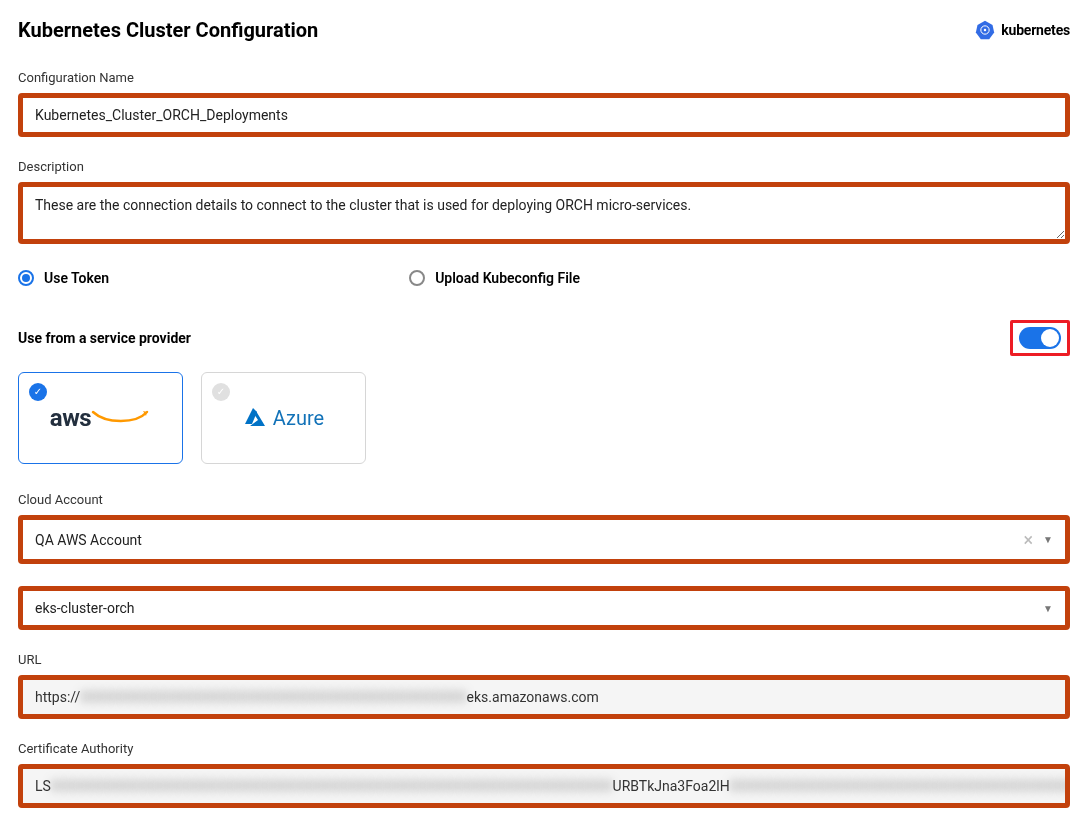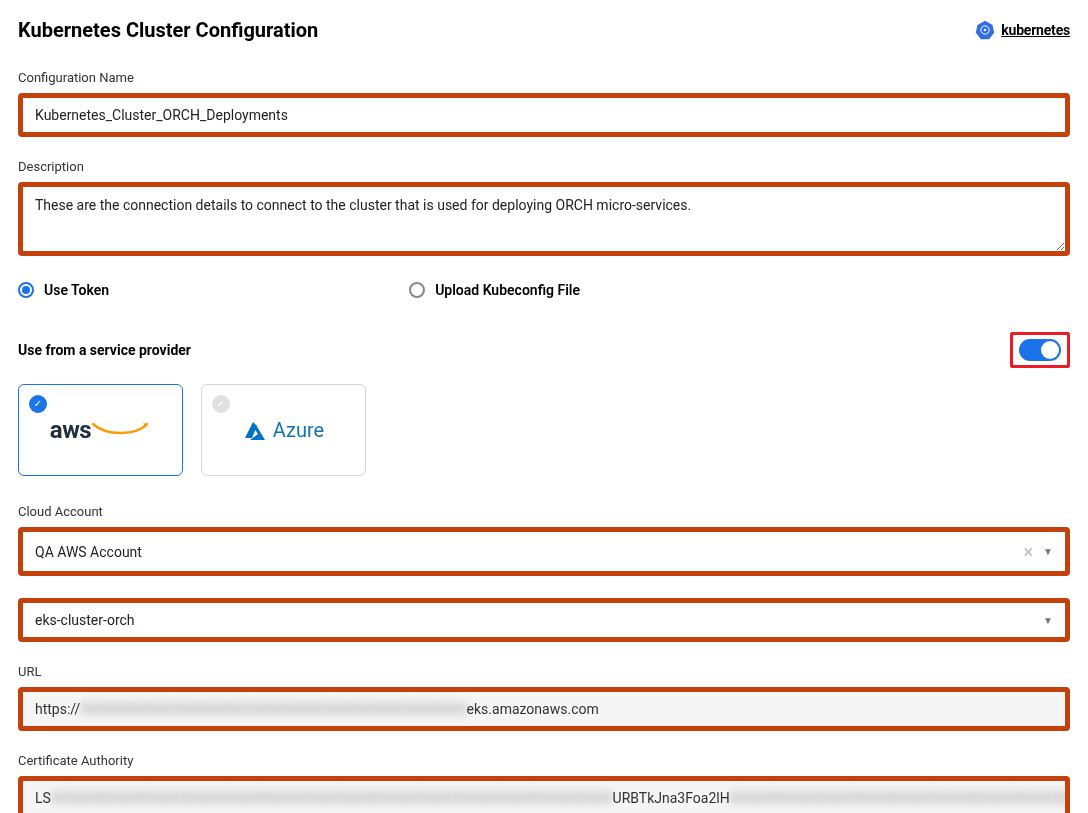--- a/index.html
+++ b/index.html
@@ -24,41 +24,40 @@
   }
   .k8s-brand {
     display: flex;
     align-items: center;
     gap: 6px;
   }
   .k8s-label {
     font-weight: 700;
     font-size: 14px;
     letter-spacing: -0.2px;
-    text-decoration: underline;
   }
   .field-group { margin-bottom: 22px; }
   .field-label {
     font-size: 13px;
     color: #333;
     margin-bottom: 8px;
   }
   input[type="text"], textarea, .select-box, .readonly-box {
     width: 100%;
     border: 5px solid #c2410c;
     border-radius: 4px;
     padding: 9px 12px;
     font-size: 14px;
     font-family: inherit;
     color: #222;
     background: #fff;
   }
   textarea {
     resize: vertical;
-    height: 74px;
+    height: 62px;
     line-height: 1.4;
   }
   .radio-row {
     display: flex;
     gap: 300px;
     margin-bottom: 34px;
     align-items: center;
   }
   .radio-item {
     display: flex;
@@ -127,21 +126,21 @@
   }
   .card-check.sel { background: #1a73e8; }
   .card-check.unsel { background: #e0e0e0; }
   .check-tick {
     color: #fff;
     font-size: 10px;
     line-height: 1;
   }
   .aws-mark { display:flex; align-items:center; }
   .aws-text { font-size: 24px; font-weight: 700; color: #232f3e; letter-spacing: -0.5px; }
-  .azure-mark { display:flex; align-items:flex-end; gap:6px; }
+  .azure-mark { display:flex; align-items:flex-start; gap:6px; }
   .azure-text { font-size: 20px; color: #1272b8; font-weight: 400; }
   .select-box {
     display: flex;
     justify-content: space-between;
     align-items: center;
   }
   .select-actions { display: flex; align-items: center; gap: 10px; color: #777; }
   .select-x { font-size: 18px; color: #bbb; cursor: pointer; }
   .caret { font-size: 10px; }
   .readonly-box {

